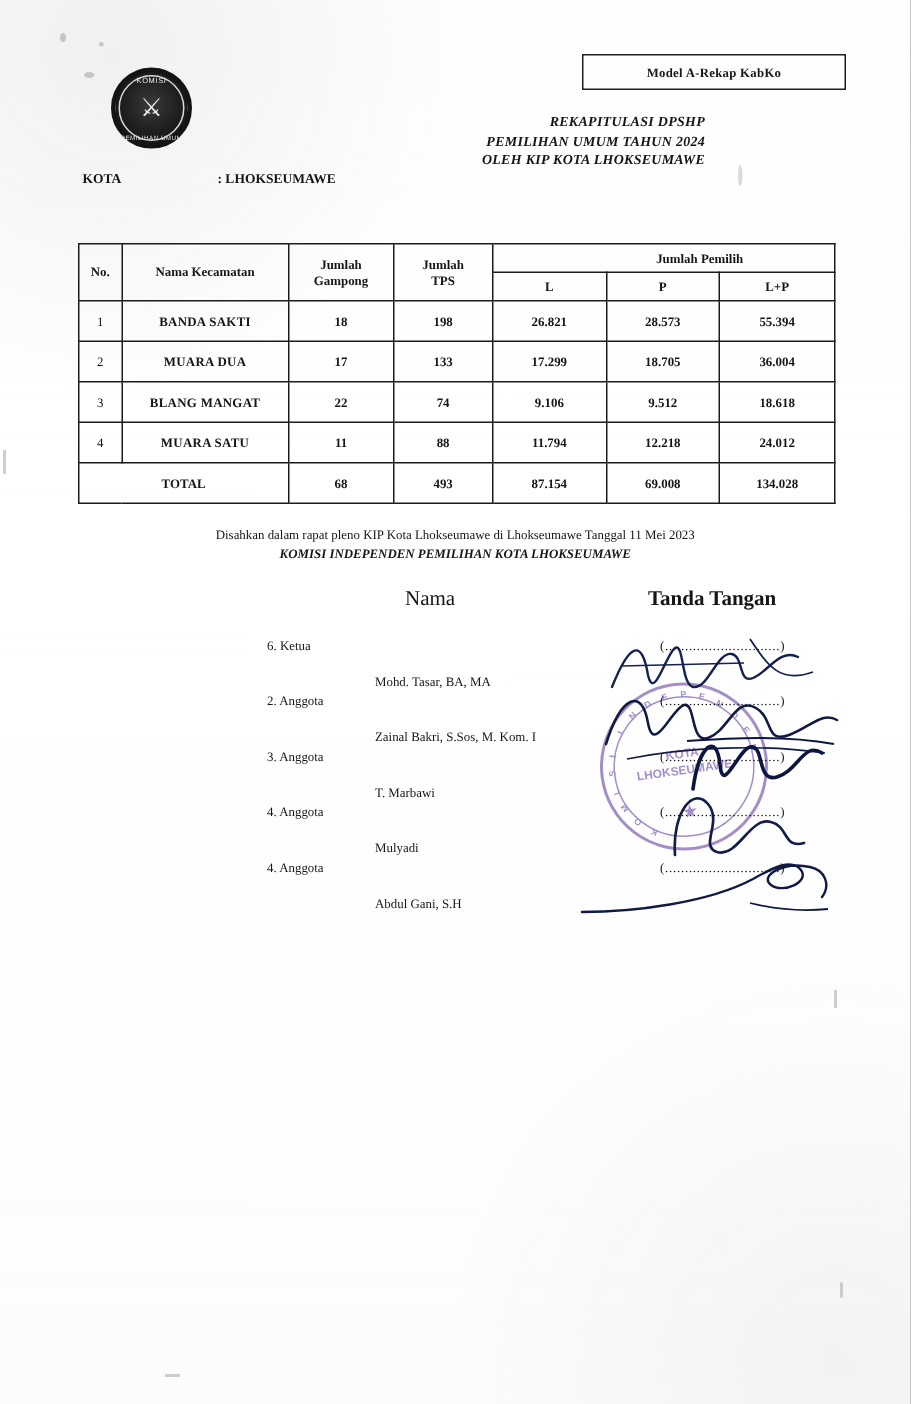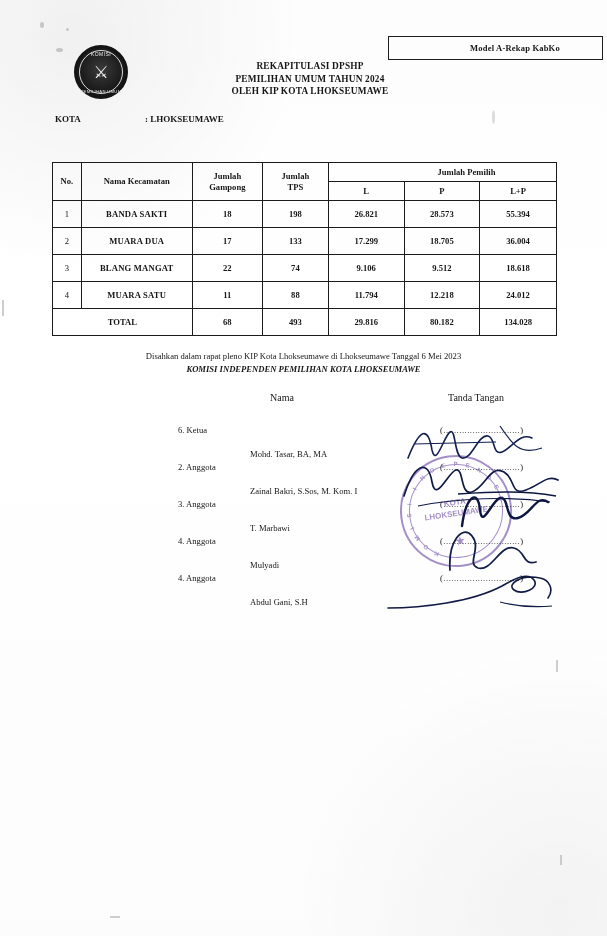--- a/index.html
+++ b/index.html
@@ -46,21 +46,20 @@
     top: 36px;
     width: 174px;
     height: 22px;
     border: 1px solid #1d1d1d;
     display: flex;
     align-items: center;
     justify-content: center;
     font-size: 8.5px;
     font-weight: bold;
     letter-spacing: .2px;
-    padding-left: 39px;
   }
 
   .logo {
     position: absolute;
     left: 74px;
     top: 45px;
     width: 54px;
     height: 54px;
   }
   .logo .ring {
@@ -104,27 +103,28 @@
     top: 50%;
     transform: translate(-50%,-50%);
     font-size: 17px;
     color: #efefef;
     line-height: 1;
   }
 
   .title-block {
     position: absolute;
     left: 150px;
-    top: 60px;
+    top: 76px;
     width: 320px;
-    text-align: center;
+    text-align: right;
     font-size: 9.3px;
     font-weight: bold;
     line-height: 12.5px;
     letter-spacing: .2px;
+    font-style: italic;
   }
 
   .meta {
     position: absolute;
     left: 55px;
     top: 112px;
     font-size: 9px;
     font-weight: bold;
     line-height: 15px;
   }
@@ -184,24 +184,24 @@
     top: 350px;
     text-align: center;
     font-size: 8.6px;
     line-height: 13px;
   }
   .approve .b { font-weight: bold; font-style: italic; }
 
   .sign-head {
     position: absolute;
     top: 392px;
-    font-size: 10px;
+    font-size: 14px;
   }
   .sign-head.nama { left: 270px; }
-  .sign-head.ttd { left: 448px; }
+  .sign-head.ttd { left: 432px; font-weight: bold; }
 
   .sig-list {
     position: absolute;
     left: 0;
     top: 425px;
     width: 100%;
     font-size: 8.6px;
   }
   .sig-row {
     position: relative;
@@ -372,30 +372,30 @@
           <td class="num">11</td>
           <td class="num">88</td>
           <td class="num">11.794</td>
           <td class="num">12.218</td>
           <td class="lp">24.012</td>
         </tr>
         <tr class="total">
           <td colspan="2" class="totlabel">TOTAL</td>
           <td>68</td>
           <td>493</td>
-          <td>29.816</td>
-          <td>80.182</td>
+          <td>87.154</td>
+          <td>69.008</td>
           <td>134.028</td>
         </tr>
       </tbody>
     </table>
   </div>
 
   <div class="approve">
-    <div>Disahkan dalam rapat pleno KIP Kota Lhokseumawe di Lhokseumawe Tanggal 6 Mei 2023</div>
+    <div>Disahkan dalam rapat pleno KIP Kota Lhokseumawe di Lhokseumawe Tanggal 11 Mei 2023</div>
     <div class="b">KOMISI INDEPENDEN PEMILIHAN KOTA LHOKSEUMAWE</div>
   </div>
 
   <div class="sign-head nama">Nama</div>
   <div class="sign-head ttd">Tanda Tangan</div>
 
   <div class="stamp">
     <div class="ring-text">
       <span style="transform:rotate(-150deg) translate(0,-50px)">K</span>
       <span style="transform:rotate(-135deg) translate(0,-50px)">O</span>

